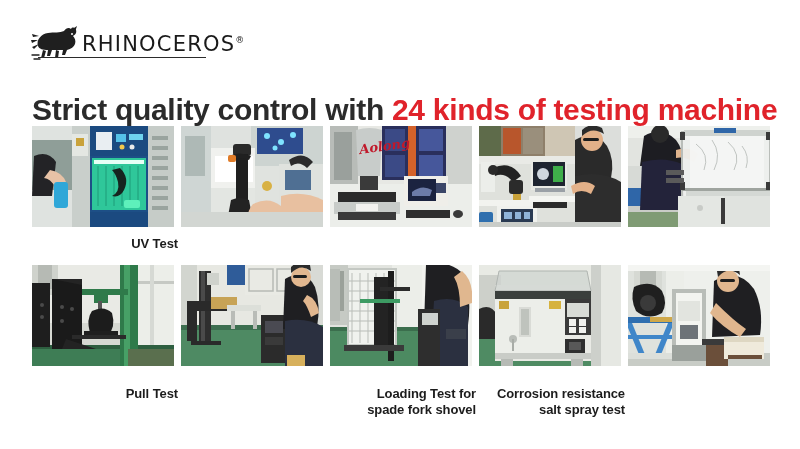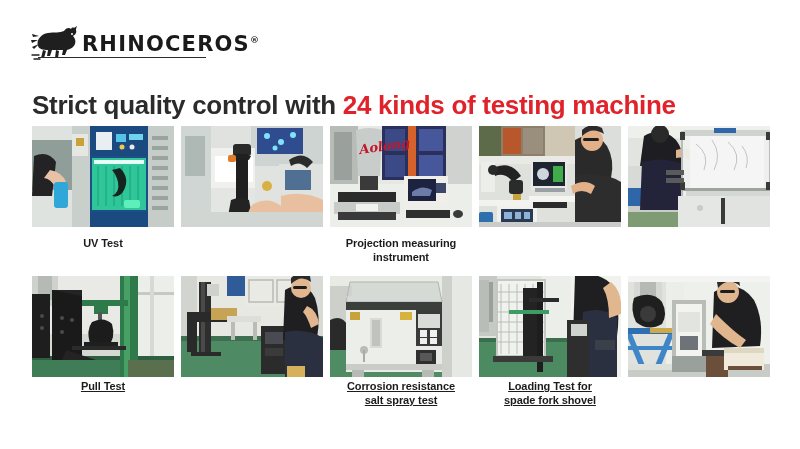--- a/index.html
+++ b/index.html
@@ -9,56 +9,56 @@
     font-family:"Liberation Sans", sans-serif;
     overflow:hidden;
     position:relative;
   }
 
   
   .logo-bar{position:absolute;left:30px;top:22px;height:44px;display:flex;align-items:center;}
   .logo-mark{width:56px;height:40px;display:block;}
   .logo-word{
     font-family:"DejaVu Sans", sans-serif;
-    font-weight:bold;font-size:21px;letter-spacing:1.2px;
+    font-weight:normal;font-size:21px;letter-spacing:1.2px;
     color:#1a1a1a;margin-left:-4px;line-height:1;
     position:relative;
   }
   .logo-word .reg{font-size:9px;vertical-align:super;letter-spacing:0;}
   .logo-underline{position:absolute;left:38px;top:57px;width:168px;height:1px;background:#2b2b2b;}
 
   
   .headline{
     position:absolute;left:32px;top:74px;right:20px;
-    font-size:26px;font-weight:bold;line-height:1.08;
+    font-size:30px;font-weight:bold;line-height:1.08;
     letter-spacing:-0.3px;white-space:nowrap;
   }
   .headline .dark{color:#2b2b2b;}
   .headline .accent{color:#e0232b;}
 
   
   .grid{
     position:absolute;left:32px;top:126px;width:740px;
     display:grid;
     grid-template-columns:repeat(5,142px);
     grid-template-rows:auto auto;
     column-gap:7px;row-gap:12px;
   }
   .cell{display:flex;flex-direction:column;align-items:center;width:142px;}
   .thumb{
     width:142px;height:101px;overflow:hidden;position:relative;
     background:#cfd4d6;
   }
   .thumb svg{display:block;width:142px;height:101px;}
   .caption{
-    margin-top:9px;text-align:center;
-    font-size:11px;font-weight:bold;color:#1c1c1c;
+    margin-top:9px;text-align:right;
+    font-size:13px;font-weight:bold;color:#1c1c1c;
     line-height:1.28;letter-spacing:-0.1px;width:150px;
   }
-  .row2 .caption{margin-top:2px;text-decoration:underline;}
+  .row2 .caption{margin-top:20px;}
 </style>
 </head>
 <body>
 
 <div class="logo-bar">
   <svg class="logo-mark" viewBox="0 0 56 40">
     <g fill="#1f1f1f">
       <path d="M8 22 C6 16 11 10 18 9 C24 8 30 9 34 7 C36 4 39 3 41 5 C42 3 45 3 46 6 C47 9 45 11 43 12 C45 14 46 17 45 20 C44 23 41 25 37 26 L35 31 L32 31 L33 26 L22 26 L20 32 L17 32 L18 26 C13 26 9 25 8 22 Z"></path>
       <path d="M41 6 L47 2 L45 8 Z"></path>
       <path d="M37 8 L41 5 L40 9 Z"></path>
@@ -187,21 +187,20 @@
         <rect x="8" y="86" width="58" height="8" fill="#3a3a3a"></rect>
         <rect x="26" y="78" width="22" height="7" fill="#f2f2ef"></rect>
         <rect x="74" y="50" width="44" height="30" fill="#efeee9"></rect>
         <rect x="78" y="53" width="28" height="22" fill="#1b2340"></rect>
         <path d="M82 66 q10 -8 20 -2 l-2 6 h-18z" fill="#6c7ba8"></path>
         <rect x="106" y="57" width="10" height="10" fill="#3b4668"></rect>
         <rect x="76" y="84" width="44" height="8" fill="#2f2f2f"></rect>
         <ellipse cx="128" cy="88" rx="5" ry="4" fill="#3a3a3a"></ellipse>
       </svg>
     </div>
-    <div class="caption">Projection measuring<br>instrument</div>
   </div>
 
   <div class="cell">
     <div class="thumb">
       <svg viewBox="0 0 142 101" preserveAspectRatio="none">
         <rect width="142" height="101" fill="#dfe1dc"></rect>
         <rect x="0" y="0" width="66" height="30" fill="#8e7f6a"></rect>
         <rect x="0" y="0" width="22" height="30" fill="#5e6b4a"></rect>
         <rect x="24" y="2" width="18" height="26" fill="#b8562c"></rect>
         <rect x="44" y="2" width="20" height="26" fill="#9a8f7c"></rect>
@@ -358,60 +357,20 @@
         <path d="M104 56 q22 -4 38 6 v39 h-38z" fill="#2b3040"></path>
         <path d="M126 30 q10 4 12 18 l-8 4 q-4 -12 -8 -16z" fill="#e2b78f"></path>
         <rect x="106" y="90" width="18" height="11" fill="#d7b05c"></rect>
       </svg>
     </div>
   </div>
 
   <div class="cell row2">
     <div class="thumb">
       <svg viewBox="0 0 142 101" preserveAspectRatio="none">
-        <rect width="142" height="101" fill="#dfe2dc"></rect>
-        <rect x="0" y="0" width="142" height="26" fill="#e8eae4"></rect>
-        <rect x="0" y="26" width="142" height="75" fill="#4f8b63"></rect>
-        <rect x="0" y="26" width="142" height="4" fill="#3e7150"></rect>
-        <rect x="120" y="0" width="22" height="101" fill="#e6e8e3"></rect>
-        <rect x="112" y="0" width="10" height="101" fill="#cdd0cb"></rect>
-        <rect x="0" y="10" width="22" height="46" fill="#cdd0ca"></rect>
-        <path d="M0 44 q12 -6 18 6 l-2 24 h-16z" fill="#2a2a2a"></path>
-        <rect x="16" y="20" width="96" height="76" fill="#e9eae5"></rect>
-        <path d="M20 6 L108 6 L112 26 L16 26 Z" fill="#cfd4d0" opacity="0.75"></path>
-        <path d="M20 6 L108 6 L112 26 L16 26 Z" fill="none" stroke="#b0b5b1"></path>
-        <rect x="16" y="26" width="96" height="8" fill="#3a3f3c"></rect>
-        <rect x="16" y="34" width="70" height="56" fill="#eceee9"></rect>
-        <rect x="20" y="36" width="10" height="8" fill="#c8a33c"></rect>
-        <rect x="70" y="36" width="12" height="8" fill="#d6b23e"></rect>
-        <rect x="40" y="42" width="12" height="30" fill="#d9dbd6"></rect>
-        <rect x="42" y="44" width="8" height="26" fill="#bfc3bd"></rect>
-        <circle cx="34" cy="74" r="4" fill="#b9bdb8"></circle>
-        <rect x="33" y="74" width="2" height="12" fill="#a8aca7"></rect>
-        <rect x="86" y="34" width="26" height="36" fill="#3a3a3a"></rect>
-        <rect x="88" y="38" width="22" height="14" fill="#d8dbd6"></rect>
-        <g fill="#f0f1ee">
-            <rect x="90" y="54" width="7" height="7"></rect>
-            <rect x="100" y="54" width="7" height="7"></rect>
-            <rect x="90" y="62" width="7" height="6"></rect>
-            <rect x="100" y="62" width="7" height="6"></rect>
-          </g>
-        <rect x="86" y="74" width="20" height="14" fill="#2f2f2f"></rect>
-        <rect x="90" y="77" width="12" height="8" fill="#585858"></rect>
-        <rect x="16" y="88" width="96" height="6" fill="#c9ccc7"></rect>
-        <rect x="22" y="94" width="12" height="7" fill="#b6bab5"></rect>
-        <rect x="92" y="94" width="12" height="7" fill="#b6bab5"></rect>
-      </svg>
-    </div>
-    <div class="caption">Corrosion resistance<br>salt spray test</div>
-  </div>
-
-  <div class="cell row2">
-    <div class="thumb">
-      <svg viewBox="0 0 142 101" preserveAspectRatio="none">
         <rect width="142" height="101" fill="#dcdfd9"></rect>
         <rect x="0" y="0" width="92" height="101" fill="#e2e4df"></rect>
         <rect x="62" y="0" width="30" height="101" fill="#eceee9"></rect>
         <rect x="0" y="62" width="92" height="39" fill="#4c8a61"></rect>
         <rect x="0" y="62" width="92" height="4" fill="#3b6e4d"></rect>
         <rect x="0" y="0" width="18" height="60" fill="#c6cac4"></rect>
         <rect x="2" y="6" width="12" height="40" fill="#9ba19a"></rect>
         <rect x="18" y="4" width="48" height="76" fill="#f0f2ee"></rect>
         <rect x="18" y="4" width="48" height="76" fill="none" stroke="#c4c8c3" stroke-width="2"></rect>
         <g stroke="#b9bdb8" stroke-width="1">
@@ -442,20 +401,60 @@
         <rect x="92" y="48" width="16" height="12" fill="#cfd3ce"></rect>
         <rect x="116" y="64" width="20" height="10" fill="#3a3f4a"></rect>
       </svg>
     </div>
     <div class="caption">Loading Test for<br>spade fork shovel</div>
   </div>
 
   <div class="cell row2">
     <div class="thumb">
       <svg viewBox="0 0 142 101" preserveAspectRatio="none">
+        <rect width="142" height="101" fill="#dfe2dc"></rect>
+        <rect x="0" y="0" width="142" height="26" fill="#e8eae4"></rect>
+        <rect x="0" y="26" width="142" height="75" fill="#4f8b63"></rect>
+        <rect x="0" y="26" width="142" height="4" fill="#3e7150"></rect>
+        <rect x="120" y="0" width="22" height="101" fill="#e6e8e3"></rect>
+        <rect x="112" y="0" width="10" height="101" fill="#cdd0cb"></rect>
+        <rect x="0" y="10" width="22" height="46" fill="#cdd0ca"></rect>
+        <path d="M0 44 q12 -6 18 6 l-2 24 h-16z" fill="#2a2a2a"></path>
+        <rect x="16" y="20" width="96" height="76" fill="#e9eae5"></rect>
+        <path d="M20 6 L108 6 L112 26 L16 26 Z" fill="#cfd4d0" opacity="0.75"></path>
+        <path d="M20 6 L108 6 L112 26 L16 26 Z" fill="none" stroke="#b0b5b1"></path>
+        <rect x="16" y="26" width="96" height="8" fill="#3a3f3c"></rect>
+        <rect x="16" y="34" width="70" height="56" fill="#eceee9"></rect>
+        <rect x="20" y="36" width="10" height="8" fill="#c8a33c"></rect>
+        <rect x="70" y="36" width="12" height="8" fill="#d6b23e"></rect>
+        <rect x="40" y="42" width="12" height="30" fill="#d9dbd6"></rect>
+        <rect x="42" y="44" width="8" height="26" fill="#bfc3bd"></rect>
+        <circle cx="34" cy="74" r="4" fill="#b9bdb8"></circle>
+        <rect x="33" y="74" width="2" height="12" fill="#a8aca7"></rect>
+        <rect x="86" y="34" width="26" height="36" fill="#3a3a3a"></rect>
+        <rect x="88" y="38" width="22" height="14" fill="#d8dbd6"></rect>
+        <g fill="#f0f1ee">
+            <rect x="90" y="54" width="7" height="7"></rect>
+            <rect x="100" y="54" width="7" height="7"></rect>
+            <rect x="90" y="62" width="7" height="6"></rect>
+            <rect x="100" y="62" width="7" height="6"></rect>
+          </g>
+        <rect x="86" y="74" width="20" height="14" fill="#2f2f2f"></rect>
+        <rect x="90" y="77" width="12" height="8" fill="#585858"></rect>
+        <rect x="16" y="88" width="96" height="6" fill="#c9ccc7"></rect>
+        <rect x="22" y="94" width="12" height="7" fill="#b6bab5"></rect>
+        <rect x="92" y="94" width="12" height="7" fill="#b6bab5"></rect>
+      </svg>
+    </div>
+    <div class="caption">Corrosion resistance<br>salt spray test</div>
+  </div>
+
+  <div class="cell row2">
+    <div class="thumb">
+      <svg viewBox="0 0 142 101" preserveAspectRatio="none">
         <rect width="142" height="101" fill="#e4e6e1"></rect>
         <rect x="0" y="0" width="142" height="101" fill="#eceee9"></rect>
         <rect x="0" y="0" width="38" height="101" fill="#dfe2dd"></rect>
         <rect x="56" y="0" width="86" height="101" fill="#eef0ec"></rect>
         <rect x="0" y="88" width="142" height="13" fill="#c8ccc6"></rect>
         <rect x="6" y="0" width="28" height="34" fill="#d6d9d3"></rect>
         <rect x="12" y="0" width="16" height="30" fill="#b6bab4"></rect>
         <path d="M6 22 q18 -8 28 4 q6 12 0 22 q-14 8 -26 -2 q-6 -12 -2 -24z" fill="#1f1f1f"></path>
         <circle cx="20" cy="38" r="8" fill="#3a3a3a"></circle>
         <rect x="0" y="52" width="44" height="6" fill="#2f6fb0"></rect>

